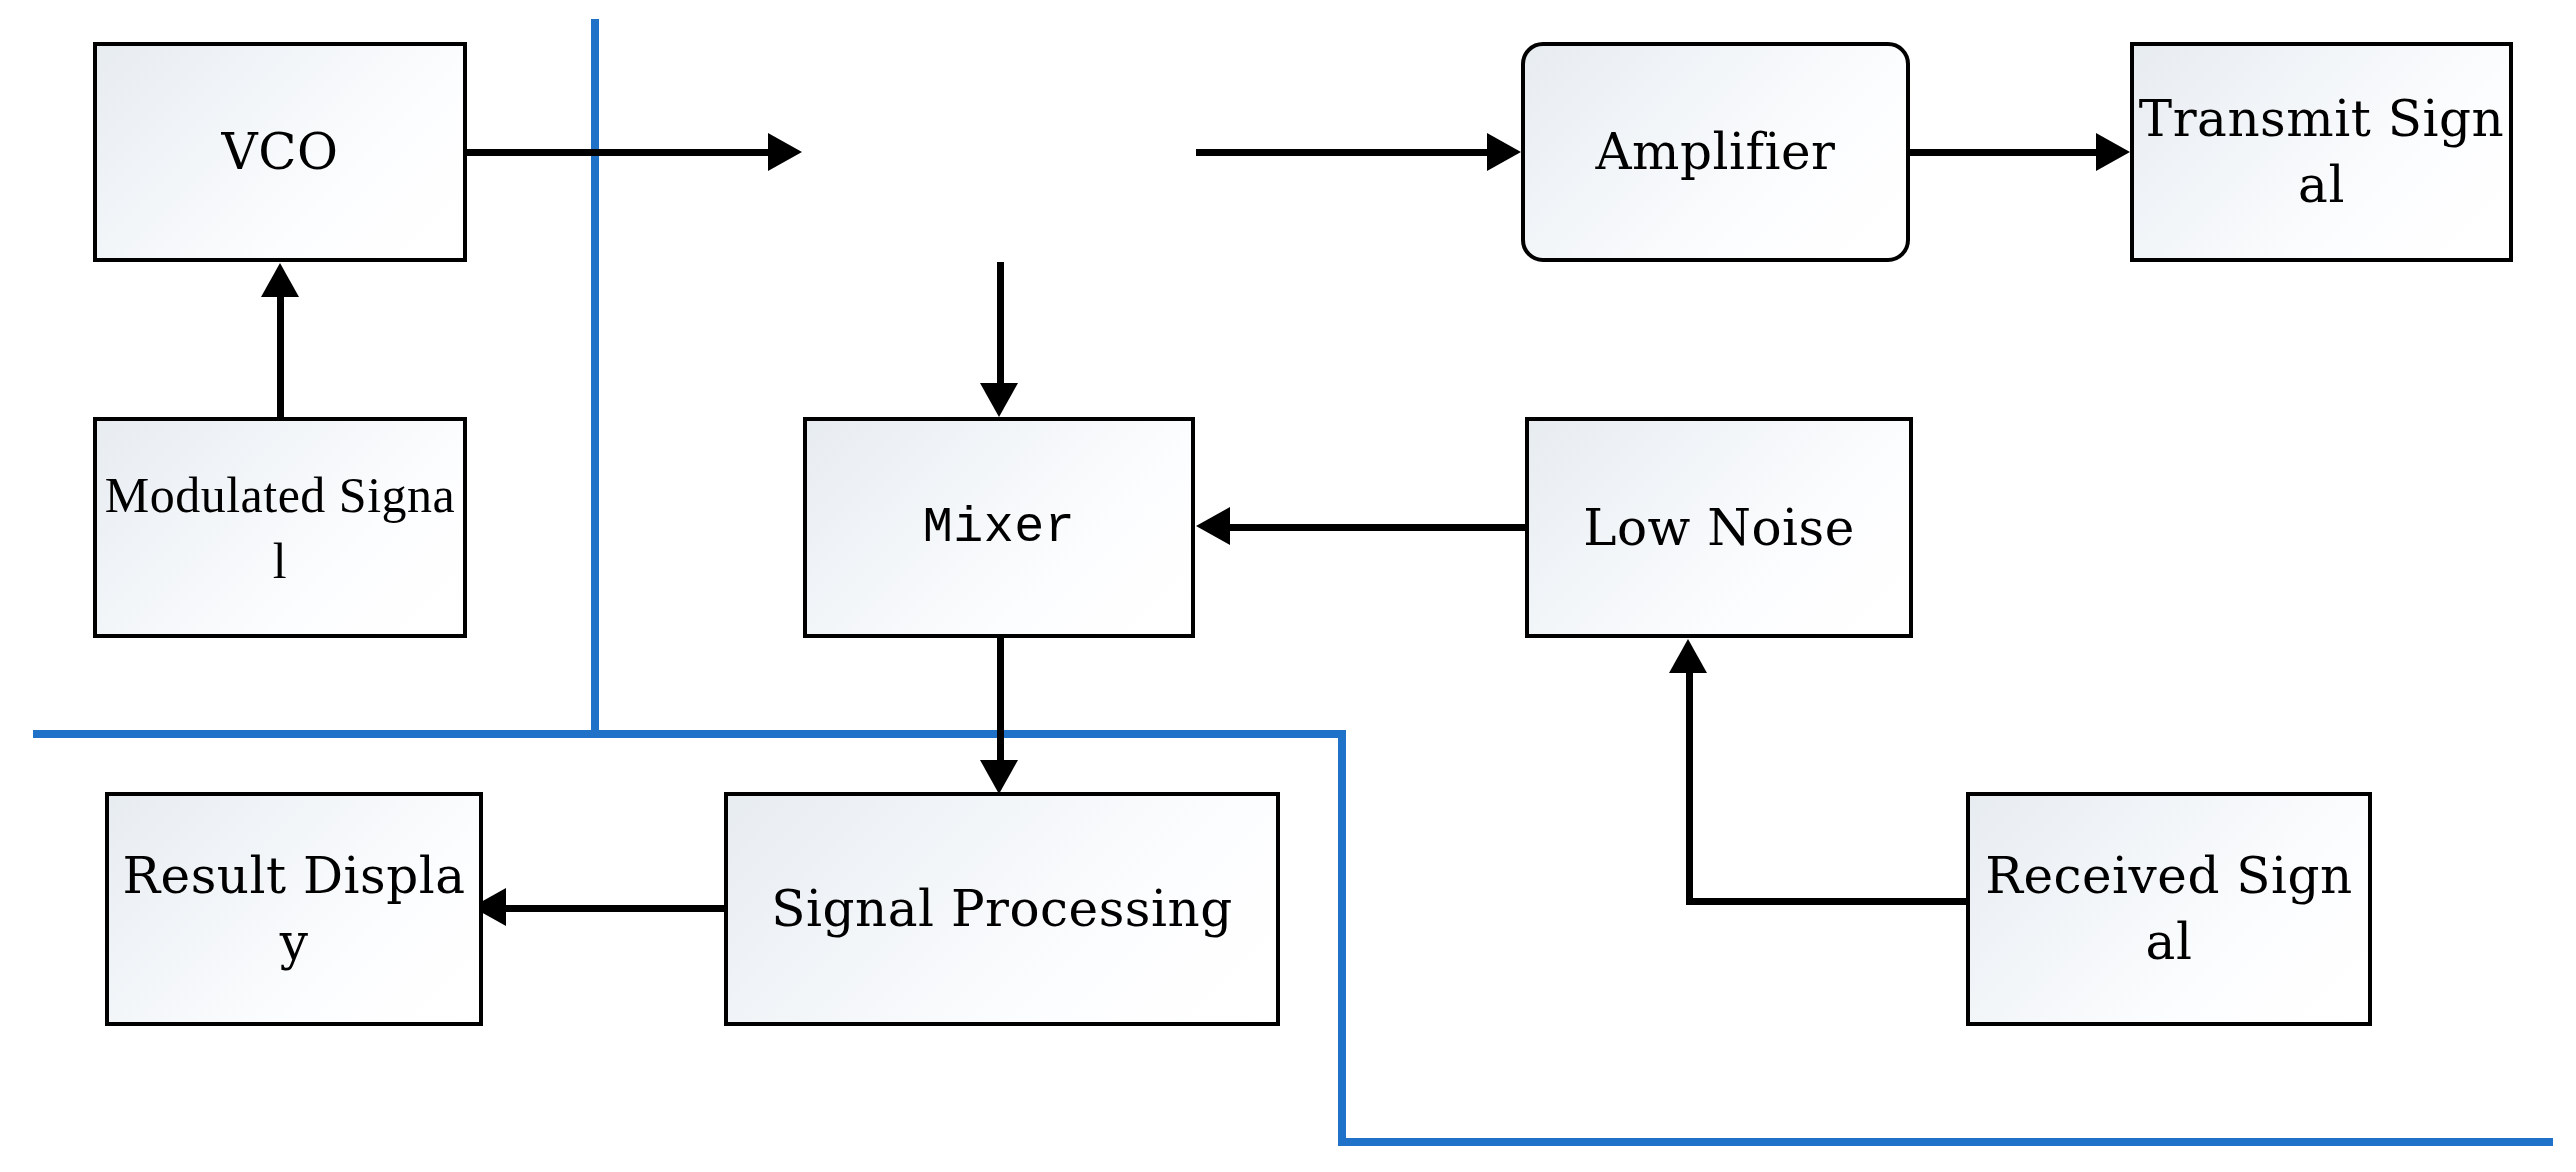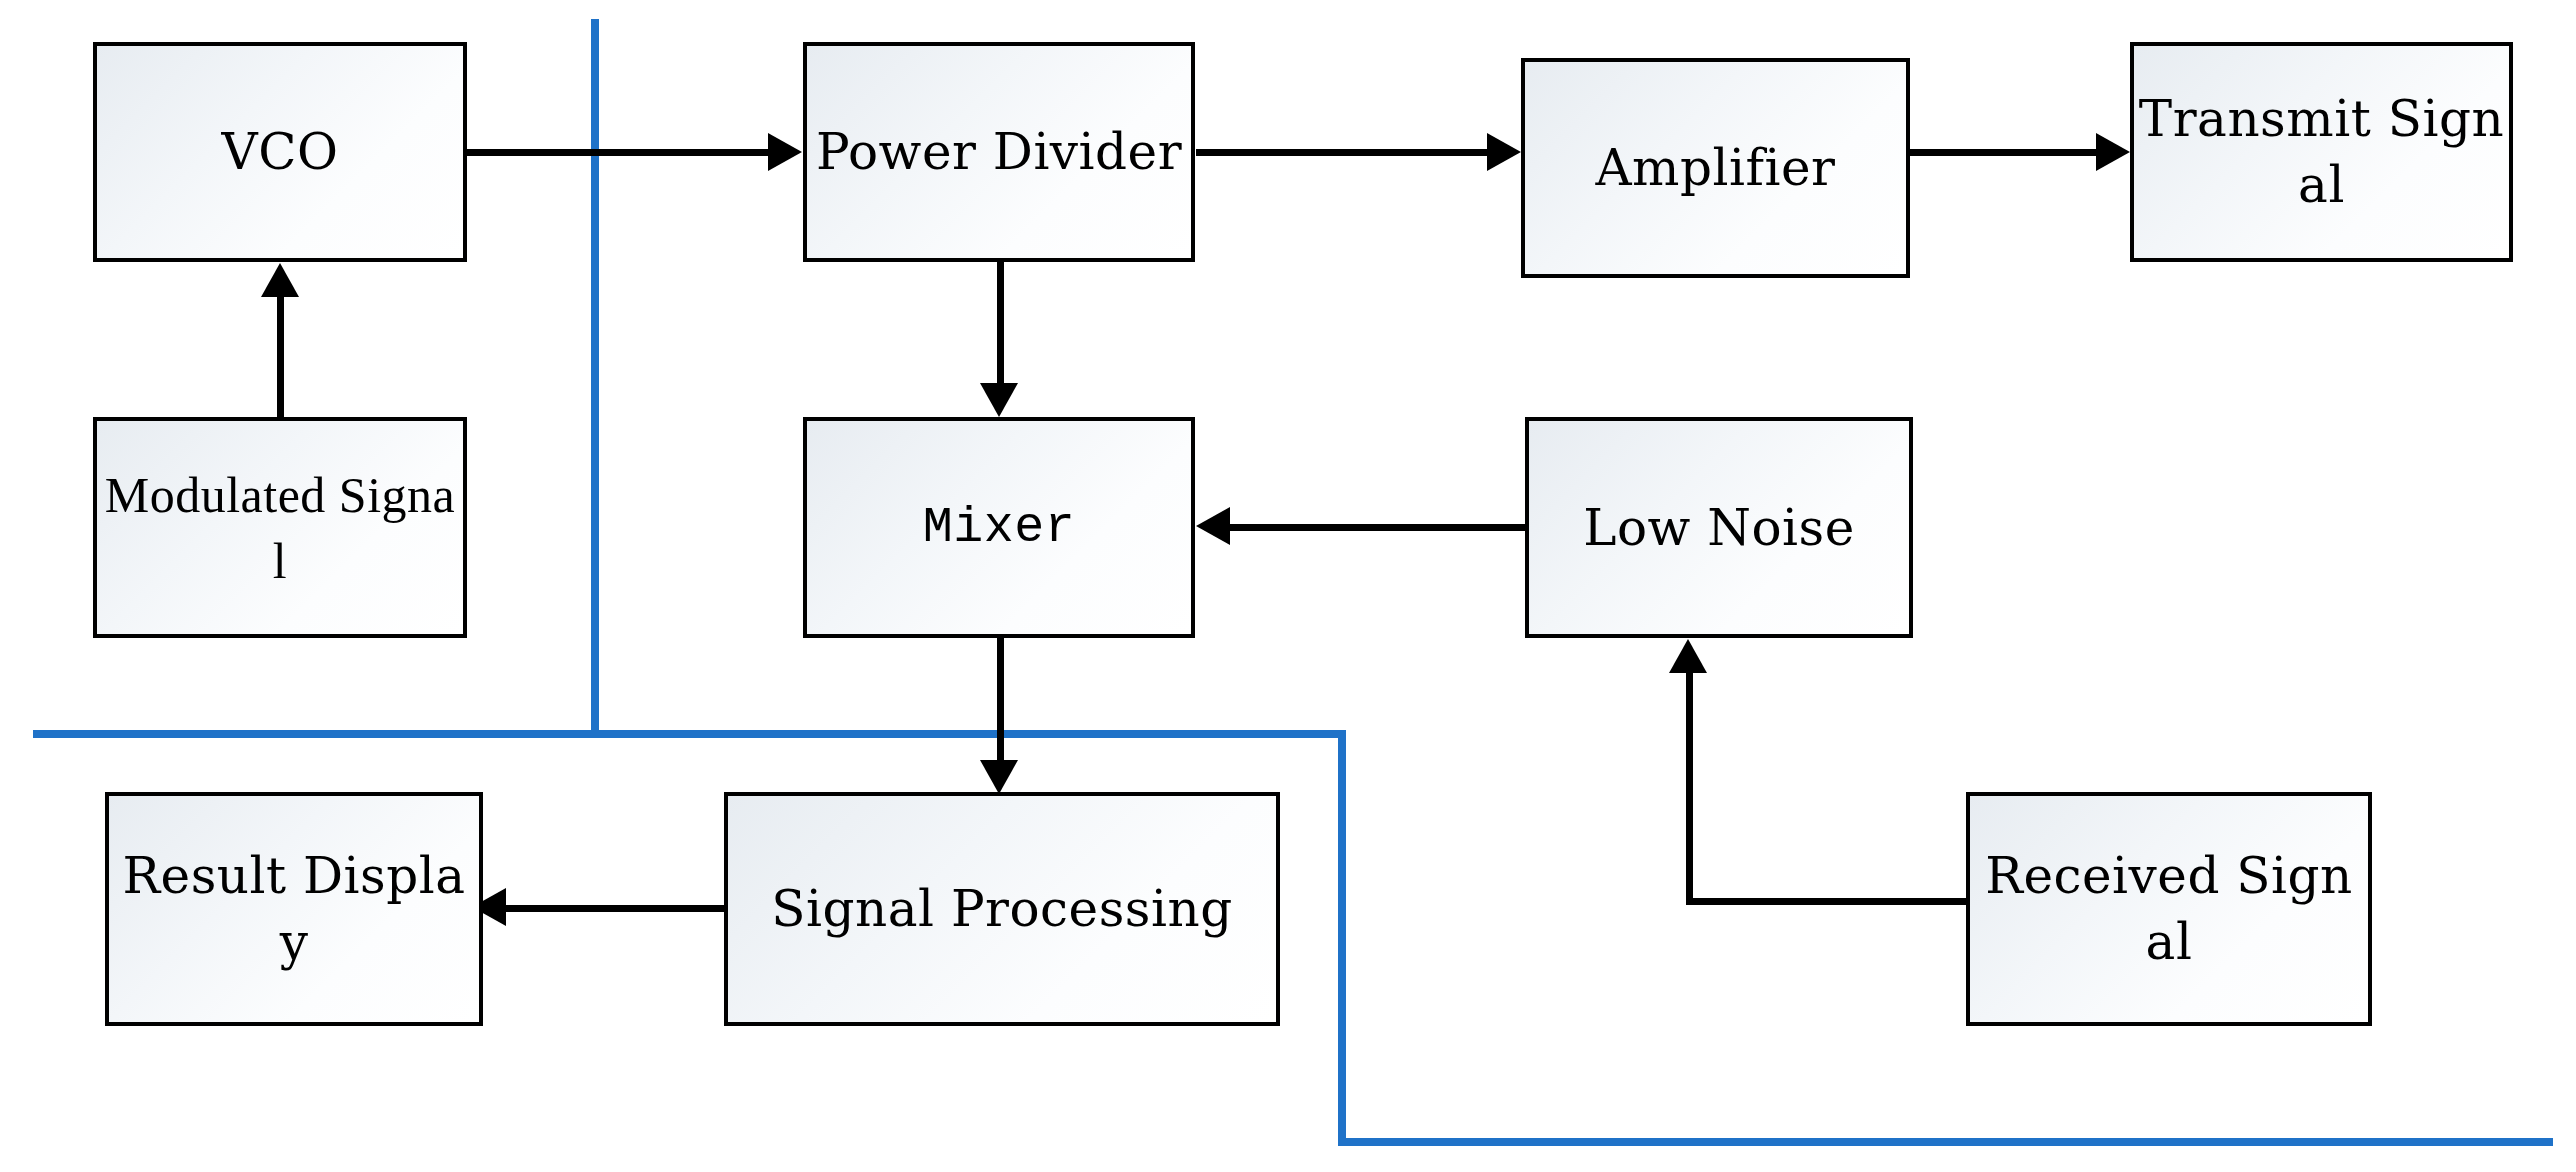--- a/index.html
+++ b/index.html
@@ -121,29 +121,26 @@
   <div class="arrow left" style="left:472px; top:888px;"></div>
 
   <div class="node" style="left:93px; top:42px; width:374px; height:220px;">
     <span class="label">VCO</span>
   </div>
 
   <div class="node" style="left:93px; top:417px; width:374px; height:221px;font-family:Liberation Serif, serif;">
     <span class="label">Modulated Signal</span>
   </div>
 
-  <div class="node" style="left:803px; top:42px; width:392px; height:220px;">
-    <span class="label">Power Divider</span>
-  </div>
 
   <div class="node" style="left:803px; top:417px; width:392px; height:221px;font-family:Liberation Mono, monospace;">
     <span class="label">Mixer</span>
   </div>
 
-  <div class="node" style="left:1521px; top:58px; width:389px; height:220px;">
+  <div class="node" style="left:1521px; top:42px; width:389px; height:220px;border-radius:22px;">
     <span class="label">Amplifier</span>
   </div>
 
   <div class="node" style="left:2130px; top:42px; width:383px; height:220px;">
     <span class="label">Transmit Signal</span>
   </div>
 
   <div class="node" style="left:1525px; top:417px; width:388px; height:221px;">
     <span class="label">Low Noise</span>
   </div>

